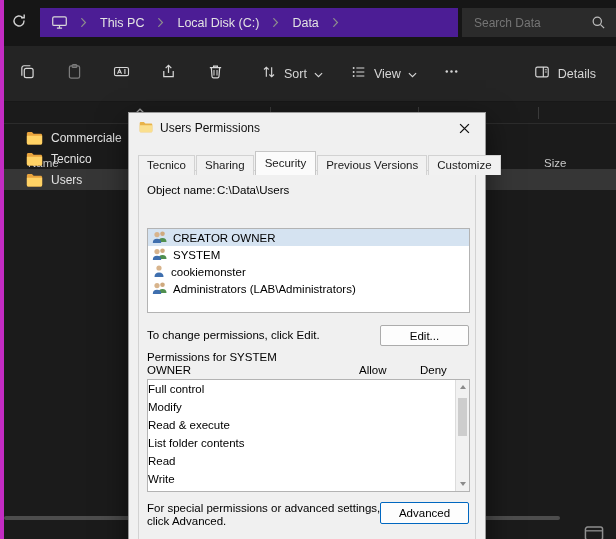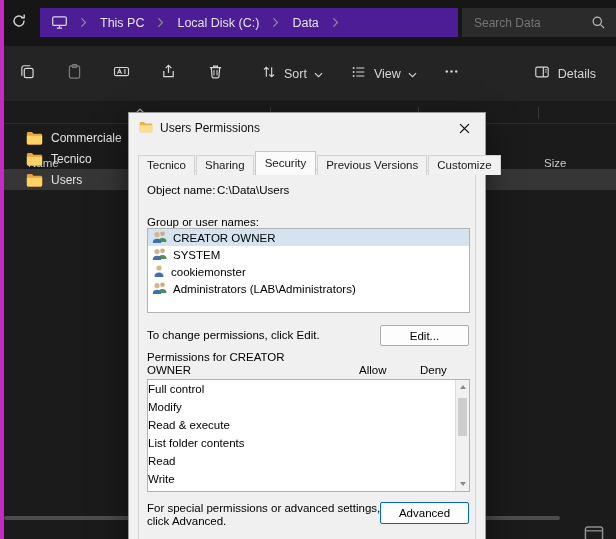--- a/index.html
+++ b/index.html
@@ -312,21 +312,20 @@
       <span class="tab active">Security</span>
       <span class="tab">Previous Versions</span>
       <span class="tab">Customize</span>
     </div>
 
     <div class="dlg-page"></div>
 
     <span class="dlg-label" style="left:18px; top:71px">Object name:</span>
     <span class="dlg-value" style="left:88px; top:71px">C:\Data\Users</span>
 
-    <span class="dlg-label" style="left:18px; top:103px">Group or user names:</span>
 
     <div class="principals">
       <div class="prow selected">
         <span>
           <svg viewBox="0 0 16 14" width="16" height="14">
               <circle cx="10.5" cy="3.8" r="2.3" fill="#cfa97e"></circle>
               <path d="M6.5 12 Q6.5 8 10.5 8 Q14.5 8 14.5 12 Z" fill="#4f8f4f"></path>
               <circle cx="5" cy="4.6" r="2.6" fill="#d8b48c"></circle>
               <path d="M.8 13 Q.8 8.8 5 8.8 Q9.2 8.8 9.2 13 Z" fill="#3f6fae"></path>
             </svg>
@@ -362,21 +361,21 @@
               <path d="M.8 13 Q.8 8.8 5 8.8 Q9.2 8.8 9.2 13 Z" fill="#3f6fae"></path>
             </svg>
         </span>
         <span>Administrators (LAB\Administrators)</span>
       </div>
     </div>
 
     <span class="dlg-label" style="left:18px; top:216px">To change permissions, click Edit.</span>
     <div class="btn edit">Edit...</div>
 
-    <div class="permlabel">Permissions for CREATOR OWNER</div>
+    <div class="permlabel">Permissions for SYSTEM OWNER</div>
     <span class="dlg-label" style="left:230px; top:251px">Allow</span>
     <span class="dlg-label" style="left:291px; top:251px">Deny</span>
 
     <div class="permbox">
       <div class="permrow">
           <span>Full control</span>
         </div>
       <div class="permrow">
           <span>Modify</span>
         </div>

